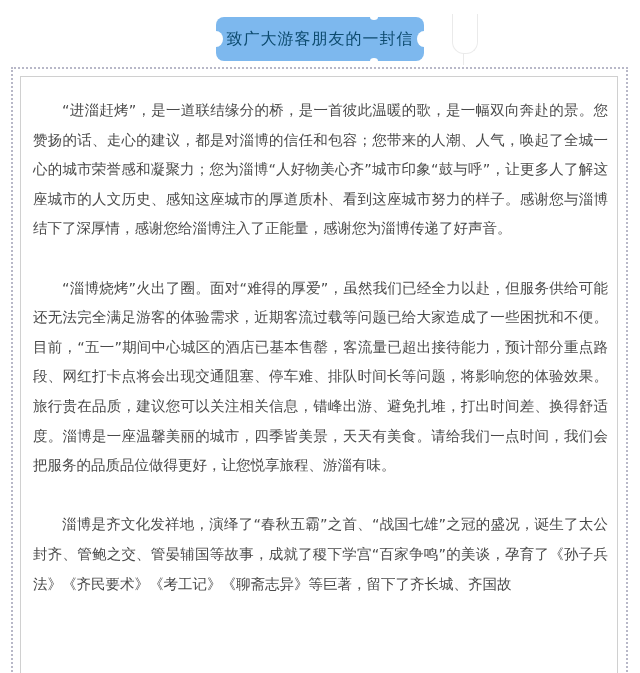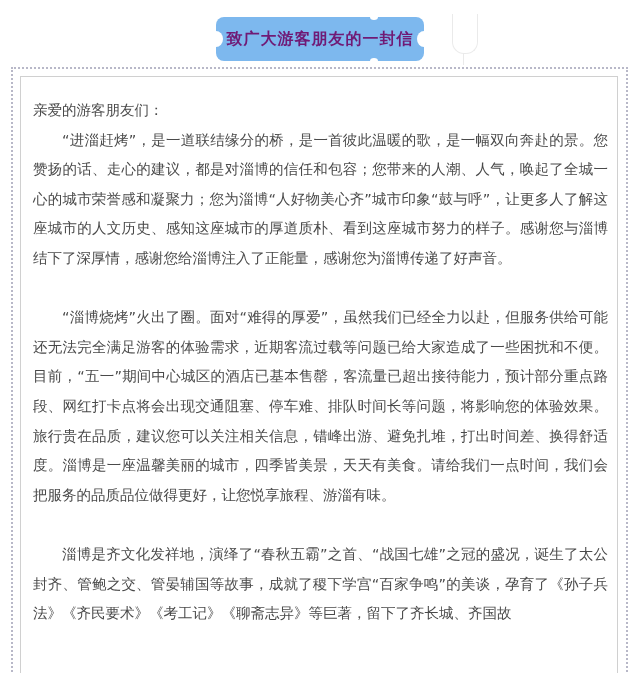--- a/index.html
+++ b/index.html
@@ -50,23 +50,23 @@
       position: absolute;
       left: 154px;
       width: 8px;
       height: 6px;
       background: #ffffff;
       border-radius: 50%;
     }
     .banner-notch-top { top: -3px; }
     .banner-notch-bottom { bottom: -3px; }
     .banner-title {
-      color: #701a75;
+      color: #0c4a6e;
       font-size: 16px;
-      font-weight: bold;
+      font-weight: normal;
       letter-spacing: 1px;
       position: relative;
       z-index: 1;
     }
     .deco-glass {
       position: absolute;
       left: 452px;
       top: 14px;
       width: 26px;
       height: 40px;
@@ -133,19 +133,18 @@
       <span class="banner-title">致广大游客朋友的一封信</span>
     </div>
   </div>
 
   <div class="deco-glass"></div>
 
   <div class="frame-outer"></div>
   <div class="frame-inner"></div>
 
   <div class="letter">
-    <p class="salutation">亲爱的游客朋友们：</p>
     <p class="para">“进淄赶烤”，是一道联结缘分的桥，是一首彼此温暖的歌，是一幅双向奔赴的景。您赞扬的话、走心的建议，都是对淄博的信任和包容；您带来的人潮、人气，唤起了全城一心的城市荣誉感和凝聚力；您为淄博“人好物美心齐”城市印象“鼓与呼”，让更多人了解这座城市的人文历史、感知这座城市的厚道质朴、看到这座城市努力的样子。感谢您与淄博结下了深厚情，感谢您给淄博注入了正能量，感谢您为淄博传递了好声音。</p>
     <p class="para">“淄博烧烤”火出了圈。面对“难得的厚爱”，虽然我们已经全力以赴，但服务供给可能还无法完全满足游客的体验需求，近期客流过载等问题已给大家造成了一些困扰和不便。目前，“五一”期间中心城区的酒店已基本售罄，客流量已超出接待能力，预计部分重点路段、网红打卡点将会出现交通阻塞、停车难、排队时间长等问题，将影响您的体验效果。旅行贵在品质，建议您可以关注相关信息，错峰出游、避免扎堆，打出时间差、换得舒适度。淄博是一座温馨美丽的城市，四季皆美景，天天有美食。请给我们一点时间，我们会把服务的品质品位做得更好，让您悦享旅程、游淄有味。</p>
     <p class="para">淄博是齐文化发祥地，演绎了“春秋五霸”之首、“战国七雄”之冠的盛况，诞生了太公封齐、管鲍之交、管晏辅国等故事，成就了稷下学宫“百家争鸣”的美谈，孕育了《孙子兵法》《齐民要术》《考工记》《聊斋志异》等巨著，留下了齐长城、齐国故</p>
   </div>
 
 </div>
 
 </body></html>

